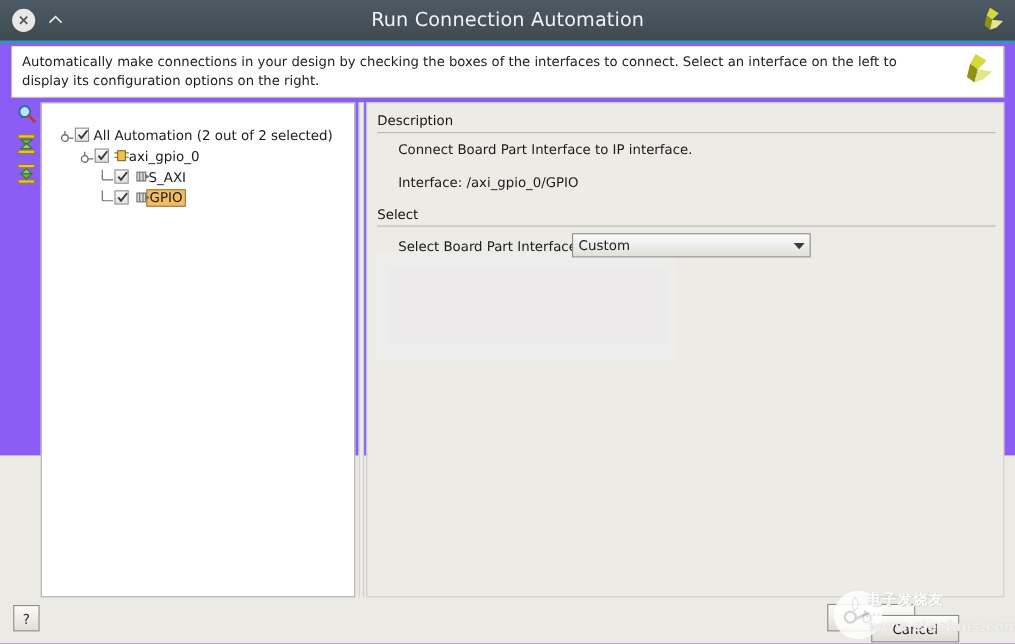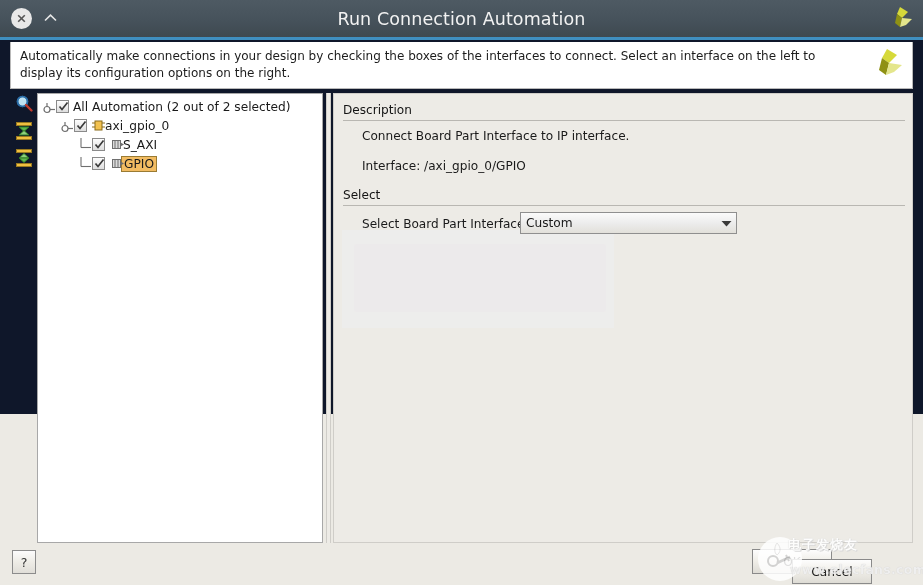--- a/index.html
+++ b/index.html
@@ -7,21 +7,21 @@
     margin: 0; padding: 0;
     width: 923px; height: 585px;
     overflow: hidden;
     font-family: "DejaVu Sans", "Liberation Sans", sans-serif;
   }
   body { background: #eceae4; }
 
   #app {
     position: relative;
     width: 923px; height: 414px;
-    background: #0f172a;
+    background: #8b5cf6;
   }
 
   
   .titlebar {
     position: absolute; left: 0; top: 0;
     width: 923px; height: 37px;
     background: linear-gradient(#4e5a63, #46525b 55%, #3e4950);
     display: flex; align-items: center;
   }
   .titlebar .tb-close {
@@ -88,22 +88,22 @@
     display: flex; align-items: center; justify-content: center; }
 
   
   .treepanel {
     position: absolute; left: 37px; top: 93px;
     width: 286px; height: 450px;
     background: #ffffff;
     border: 1px solid #a8a8a8;
     overflow: hidden;
   }
-  .tree { position: absolute; left: 0; top: 3px; width: 100%;
-    font-size: 12.2px; color: #1a1a1a; }
+  .tree { position: absolute; left: 0; top: 19px; width: 100%;
+    font-size: 12.2px; color: #1a1a1a; padding-left: 12px; }
   .trow { position: relative; height: 19px; display: flex; align-items: center; }
   .trow .lbl { white-space: nowrap; }
   .trow .lbl.sel {
     background: #f0b95a;
     background: #f2bc62;
     border: 1px solid #9a7b33;
     padding: 0 2px;
     margin-left: -2px;
     line-height: 14px;
   }

